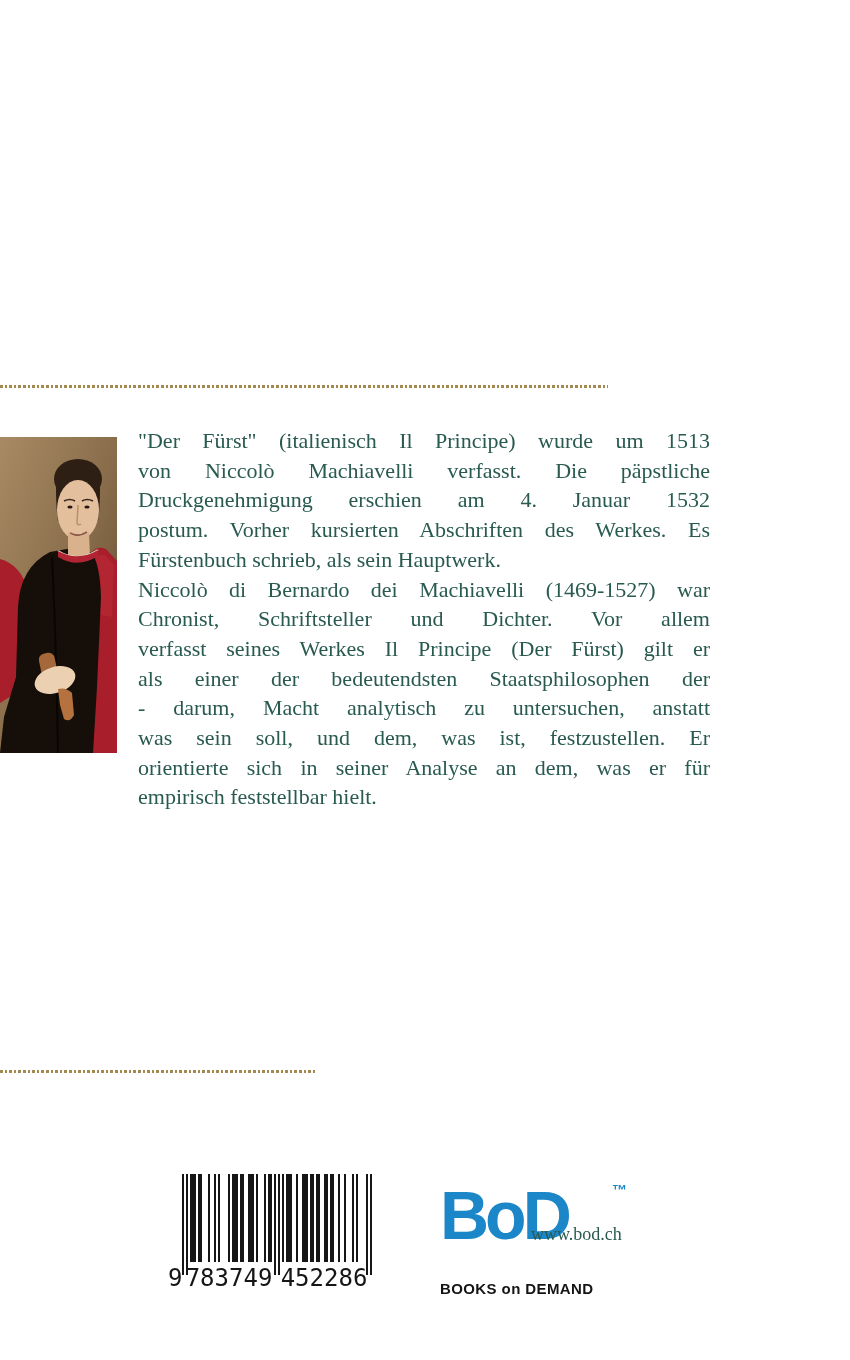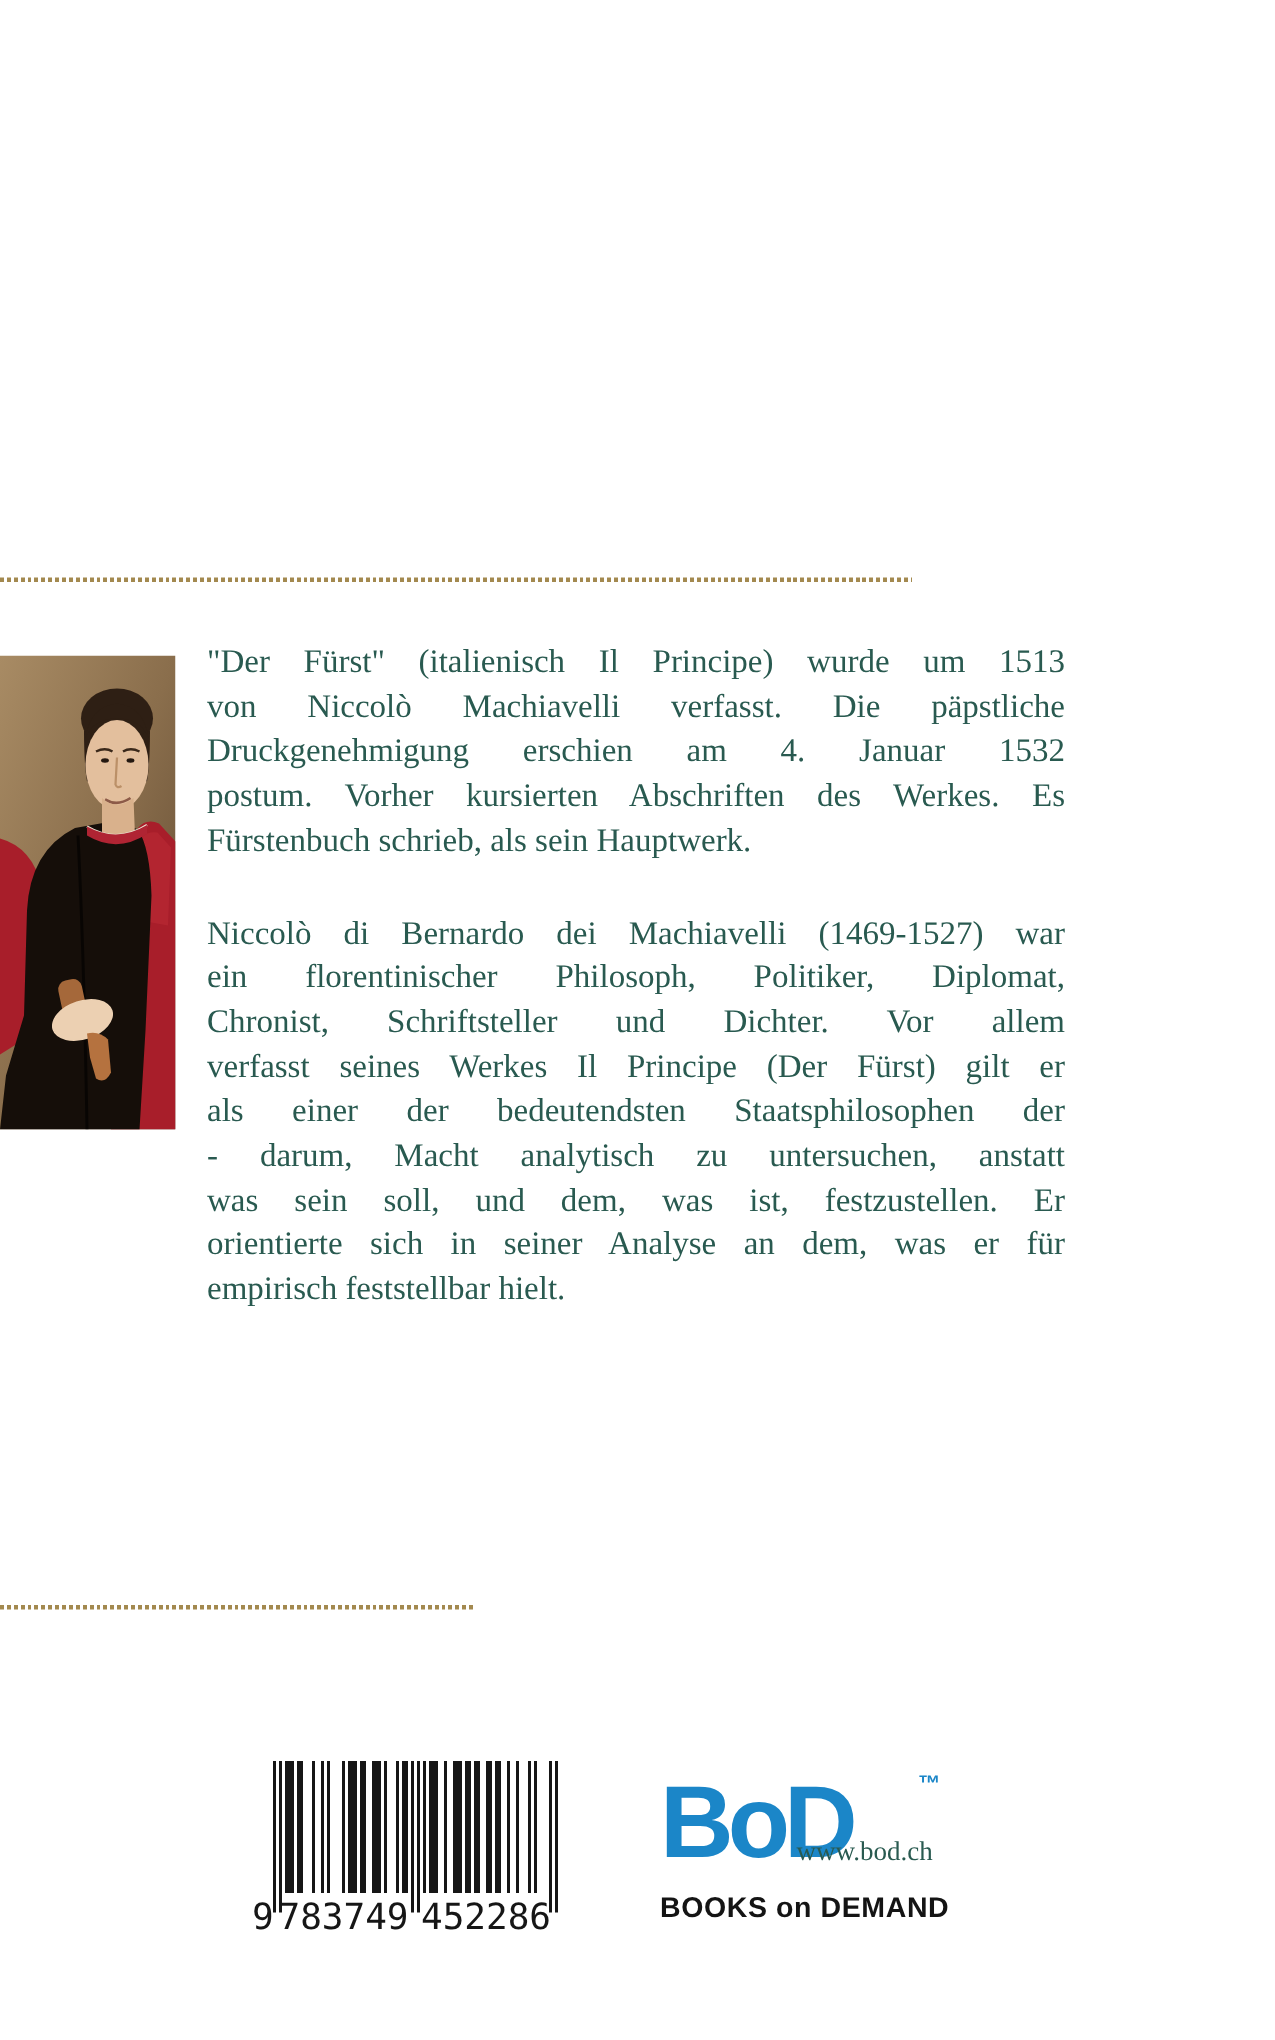--- a/index.html
+++ b/index.html
@@ -20,41 +20,41 @@
   .portrait { position:absolute; left:0; top:437px; width:117px; height:316px; }
   .portrait svg { display:block; }
 
   
   .blurb {
     position:absolute; left:138px; top:426px; width:572px;
     color:var(--teal,#295a50); font-size:22px; line-height:29.7px;
   }
   .para .tline { text-align:justify; text-align-last:justify; }
   .para .tline:last-child { text-align-last:left; }
-  .para-2 { margin-top:32px; }
+  .para-2 { }
 
   
   .barcode { position:absolute; left:166px; top:1174px; }
 
   
   .publisher {
     position:absolute; left:440px; top:1171px; width:240px;
     font-family:"Liberation Sans", sans-serif;
   }
   .wordmark {
     color:var(--blue,#1b86c8); font-weight:bold; font-size:68px;
     line-height:88px; letter-spacing:-4px;
   }
   .tm {
     position:absolute; left:172px; top:10px;
     color:var(--blue,#1b86c8); font-size:15px; font-weight:bold; letter-spacing:0;
   }
   .tagline {
-    margin-top:3px; color:#141414; font-weight:bold;
-    font-size:19px; letter-spacing:0.4px;
+    margin-top:21px; color:#141414; font-weight:bold;
+    font-size:15px; letter-spacing:0.4px;
   }
   .website {
     position:absolute; left:531px; top:1224px;
     color:var(--teal,#295a50); font-size:18px;
   }
 </style>
 </head>
 <body>
 
 <div class="page">
@@ -107,21 +107,20 @@
   <div class="blurb">
     <div class="para">
         <div class="tline">"Der Fürst" (italienisch Il Principe) wurde um 1513</div>
         <div class="tline">von Niccolò Machiavelli verfasst. Die päpstliche</div>
         <div class="tline">Druckgenehmigung erschien am 4. Januar 1532</div>
         <div class="tline">postum. Vorher kursierten Abschriften des Werkes. Es</div>
         <div class="tline">Fürstenbuch schrieb, als sein Hauptwerk.</div>
       </div>
     <div class="para para-2">
         <div class="tline">Niccolò di Bernardo dei Machiavelli (1469-1527) war</div>
-        <div class="tline">ein florentinischer Philosoph, Politiker, Diplomat,</div>
         <div class="tline">Chronist, Schriftsteller und Dichter. Vor allem</div>
         <div class="tline">verfasst seines Werkes Il Principe (Der Fürst) gilt er</div>
         <div class="tline">als einer der bedeutendsten Staatsphilosophen der</div>
         <div class="tline">- darum, Macht analytisch zu untersuchen, anstatt</div>
         <div class="tline">was sein soll, und dem, was ist, festzustellen. Er</div>
         <div class="tline">orientierte sich in seiner Analyse an dem, was er für</div>
         <div class="tline">empirisch feststellbar hielt.</div>
       </div>
   </div>
 

